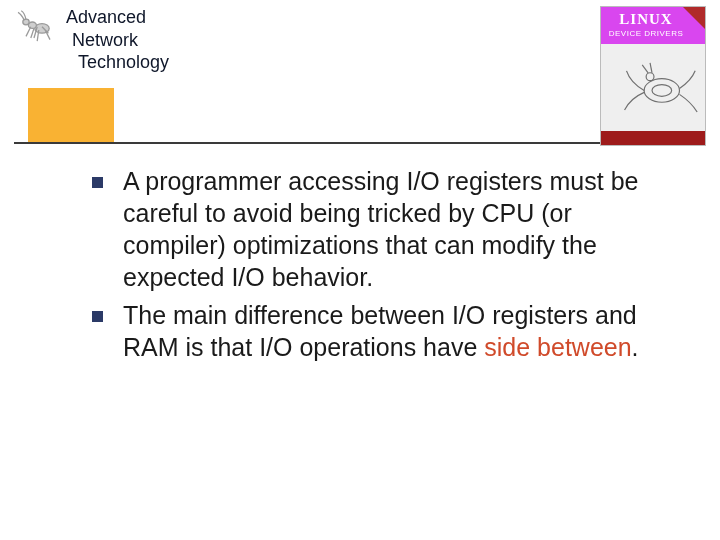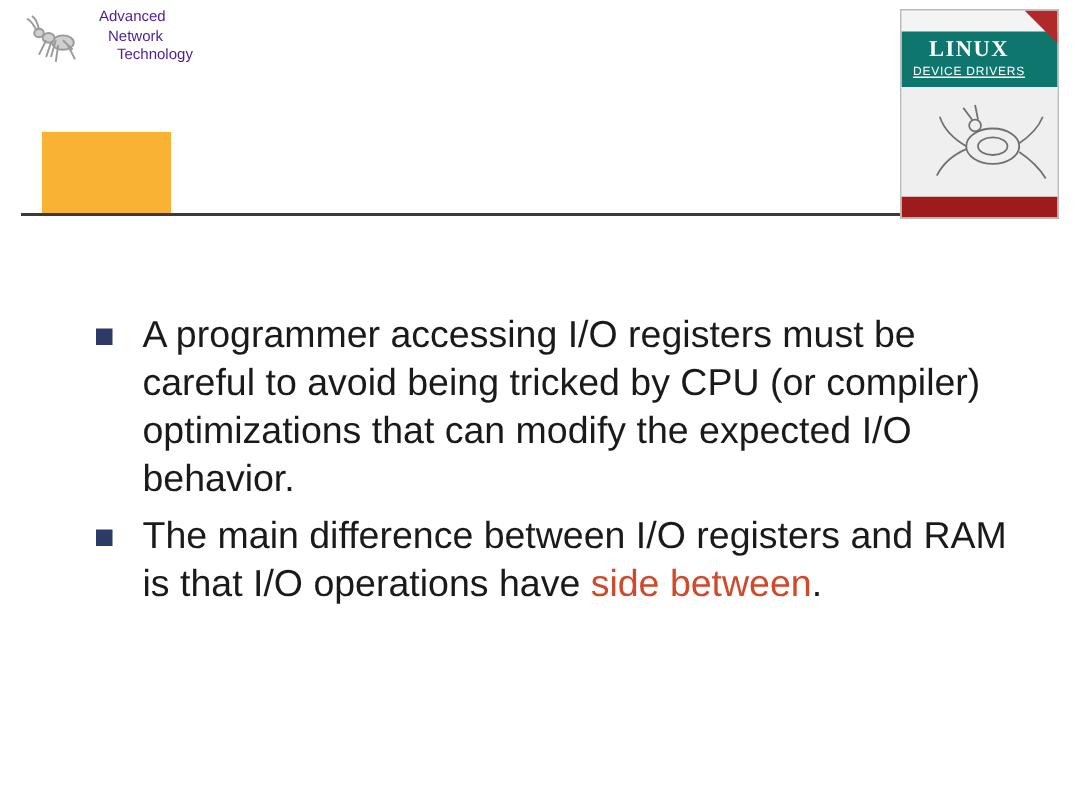--- a/index.html
+++ b/index.html
@@ -23,23 +23,23 @@
     align-items: flex-start;
     gap: 8px;
   }
   .ant-icon {
     width: 48px;
     height: 40px;
     position: relative;
   }
   .ant-icon svg { width: 100%; height: 100%; }
   .logo-text {
-    font-size: 10px;
+    font-size: 18px;
     line-height: 1.25;
-    color: #4c1d95;
+    color: #0f172a;
     font-family: "Comic Sans MS", cursive, sans-serif;
   }
   .orange-box {
     position: absolute;
     left: 28px;
     top: 88px;
     width: 86px;
     height: 54px;
     background: #f9b233;
   }
@@ -64,50 +64,48 @@
     overflow: hidden;
   }
   .book-corner {
     position: absolute;
     top: 0; right: 0;
     width: 0; height: 0;
     border-top: 22px solid #b02a2a;
     border-left: 22px solid transparent;
   }
   .book-banner {
-    margin-top: 14px;
-    background: #0f766e;
+    background: #d946ef;
     color: #fff;
     text-align: center;
     padding: 4px 16px 6px 2px;
   }
   .book-banner .line1 { font-size: 15px; font-weight: bold; letter-spacing: 1px; font-family: Georgia, serif; }
-  .book-banner .line2 { font-size: 8px; letter-spacing: 0.5px; margin-top: 1px; text-decoration: underline; }
+  .book-banner .line2 { font-size: 8px; letter-spacing: 0.5px; margin-top: 1px; }
   .book-art {
     flex: 1;
     background: #efefef;
     position: relative;
   }
   .book-art svg { position: absolute; inset: 0; width: 100%; height: 100%; }
   .book-footer {
     height: 14px;
     background: #9e1b1b;
     font-size: 6px;
     color: #fff;
     display: flex;
     align-items: center;
     padding-left: 4px;
   }
 
   .content {
     position: absolute;
     top: 165px;
-    left: 64px;
+    left: 92px;
     right: 40px;
-    margin-top: 42px;
   }
   .bullet-item {
     display: flex;
     align-items: flex-start;
     gap: 20px;
     margin-bottom: 6px;
   }
   .bullet-marker {
     width: 11px;
     height: 11px;

